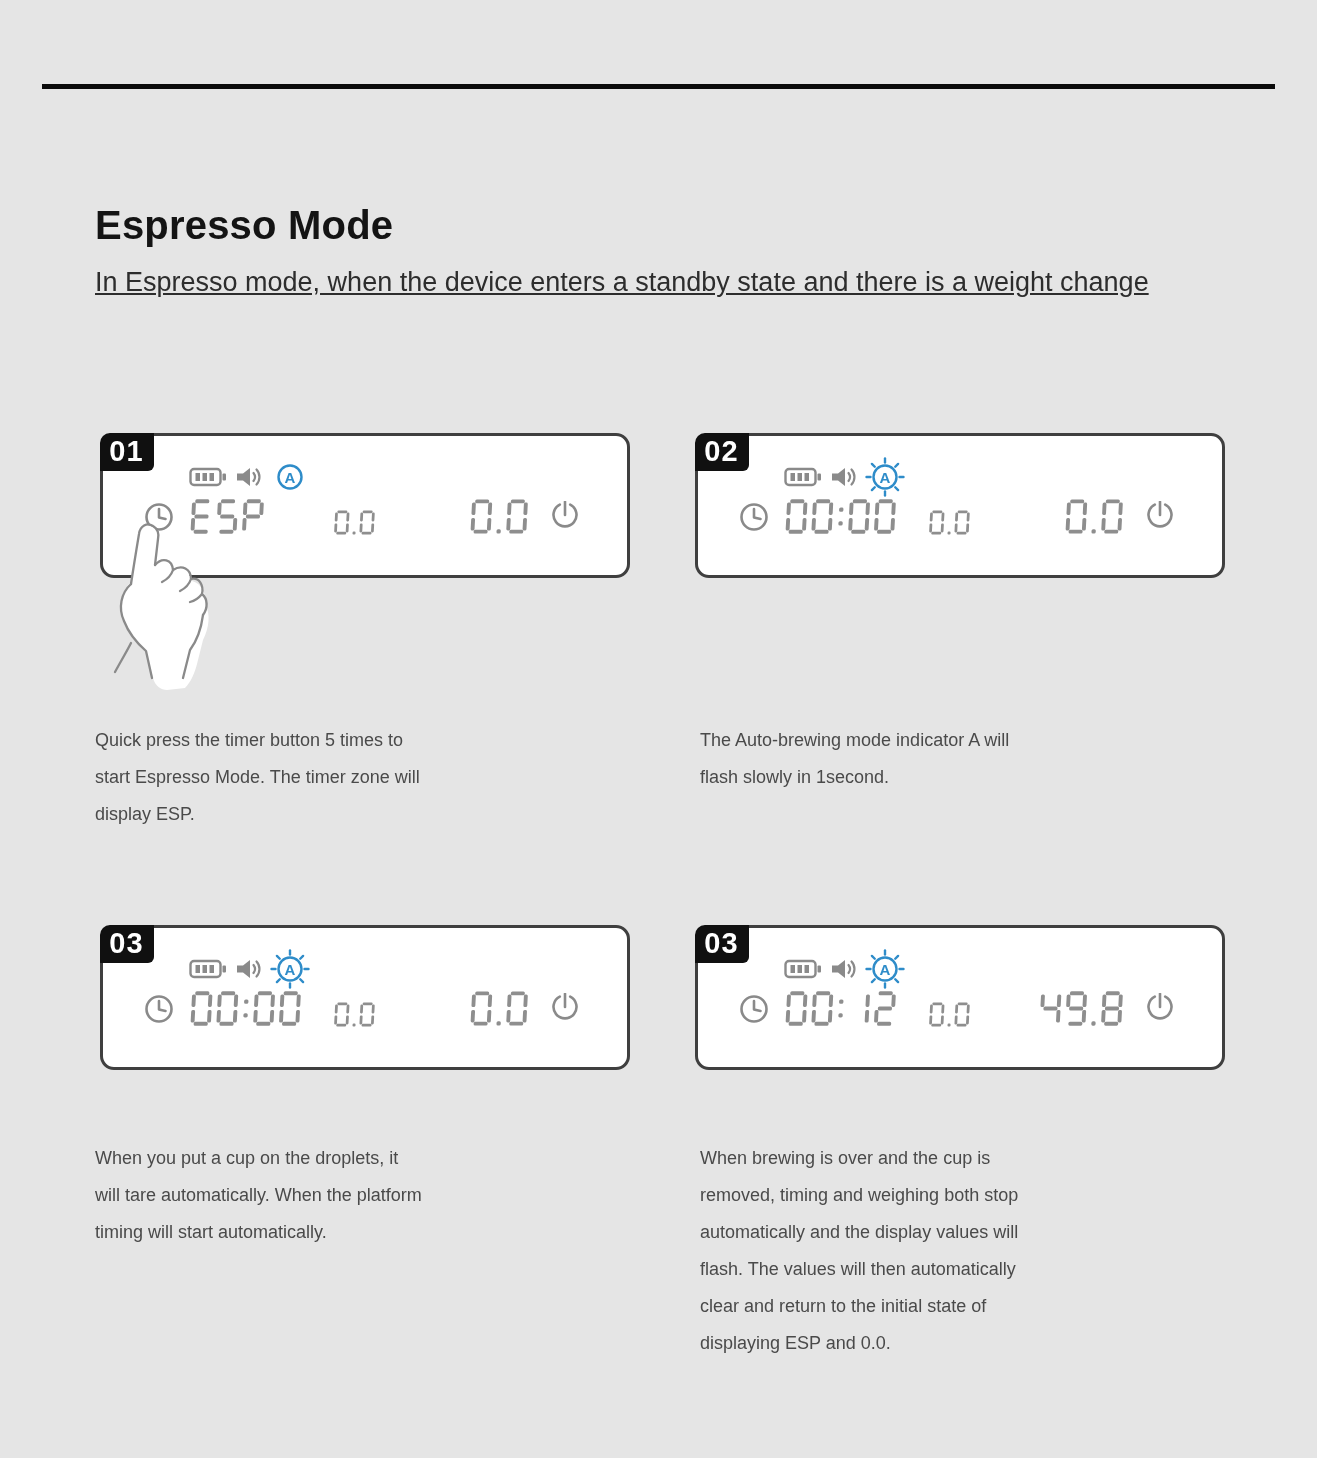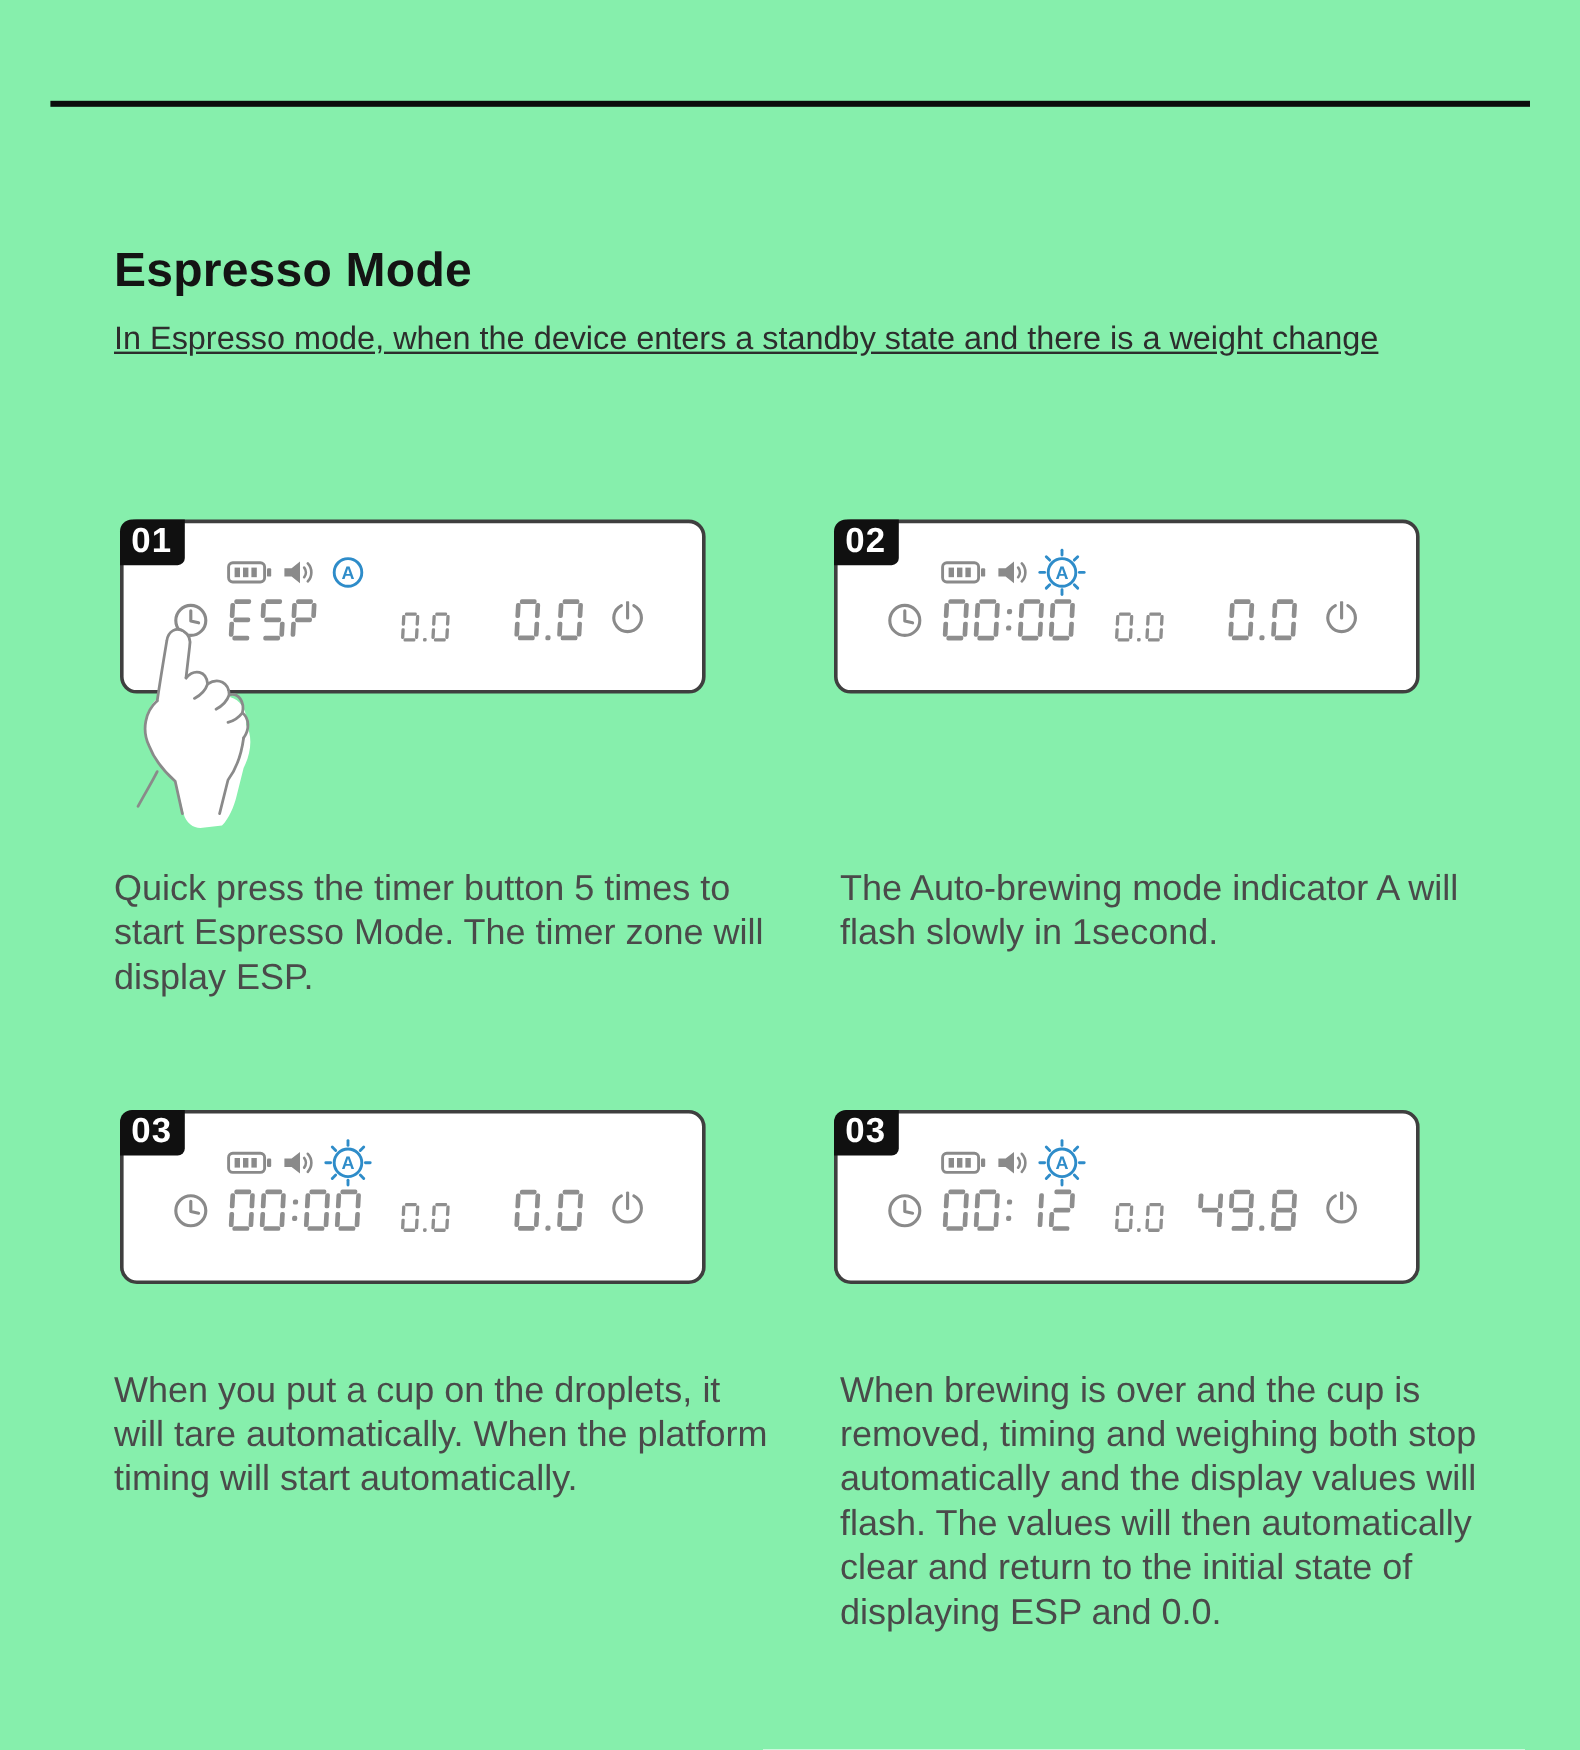--- a/index.html
+++ b/index.html
@@ -1,23 +1,23 @@
 <!DOCTYPE html>
 <html style="--lcd: #8a8a8a; --blue: #2e8cc9; --border: #3f3f3f;"><head>
 <meta charset="utf-8">
 <style>
   html,body{margin:0;padding:0;background:#ffffff;}
-  .page{position:relative;width:1317px;height:1458px;background:#86efac;overflow:hidden;
+  .page{position:relative;width:1317px;height:1458px;background:#e5e5e5;overflow:hidden;
         font-family:"Liberation Sans",sans-serif;color:#222;}
   .divider{position:absolute;left:42px;top:84px;width:1233px;height:5px;background:#0b0b0b;}
   .title{position:absolute;left:95px;top:203px;margin:0;font-size:40px;font-weight:700;color:#141414;letter-spacing:.2px;}
   .intro{position:absolute;left:95px;top:262px;font-size:27px;line-height:41px;color:#2d2d2d;text-decoration:underline;}
   .intro div{white-space:nowrap;}
 
-  .panel{position:absolute;width:488px;height:145px;border:3.5px solid var(--border,#3f3f3f);
+  .panel{position:absolute;width:530px;height:145px;border:3.5px solid var(--border,#3f3f3f);
          border-radius:14px;background:#fff;box-sizing:border-box;}
   .p1{left:100px;top:433px;}
   .p2{left:695px;top:433px;}
   .p3{left:100px;top:925px;}
   .p4{left:695px;top:925px;}
 
   .badge{position:absolute;left:-3.5px;top:-3.5px;width:54px;height:38px;background:#101010;color:#fff;
          font-size:29px;font-weight:700;display:flex;align-items:center;justify-content:center;
          border-radius:10px 0 6px 0;letter-spacing:1px;}
 
@@ -27,21 +27,21 @@
   .icon-clock{position:absolute;left:40px;top:65px;}
   .icon-power{position:absolute;right:46px;top:65px;}
   .seg{position:absolute;}
   .seg svg{display:block;}
   .seg-timer{left:86px;top:63px;}
   .seg-flow{left:230px;top:74px;}
   .seg-weight{right:96px;top:63px;}
 
   .hand{position:absolute;left:8px;top:84px;width:116px;height:172px;overflow:visible;z-index:3;}
 
-  .caption{position:absolute;font-size:30px;line-height:37px;color:#4a4a4a;}
+  .caption{position:absolute;font-size:18px;line-height:37px;color:#4a4a4a;}
   .caption div{white-space:nowrap;}
   .c1{left:95px;top:722px;}
   .c2{left:700px;top:722px;}
   .c3{left:95px;top:1140px;}
   .c4{left:700px;top:1140px;}
 </style>
 </head>
 <body>
 
 <svg width="0" height="0" style="position:absolute" aria-hidden="true">

